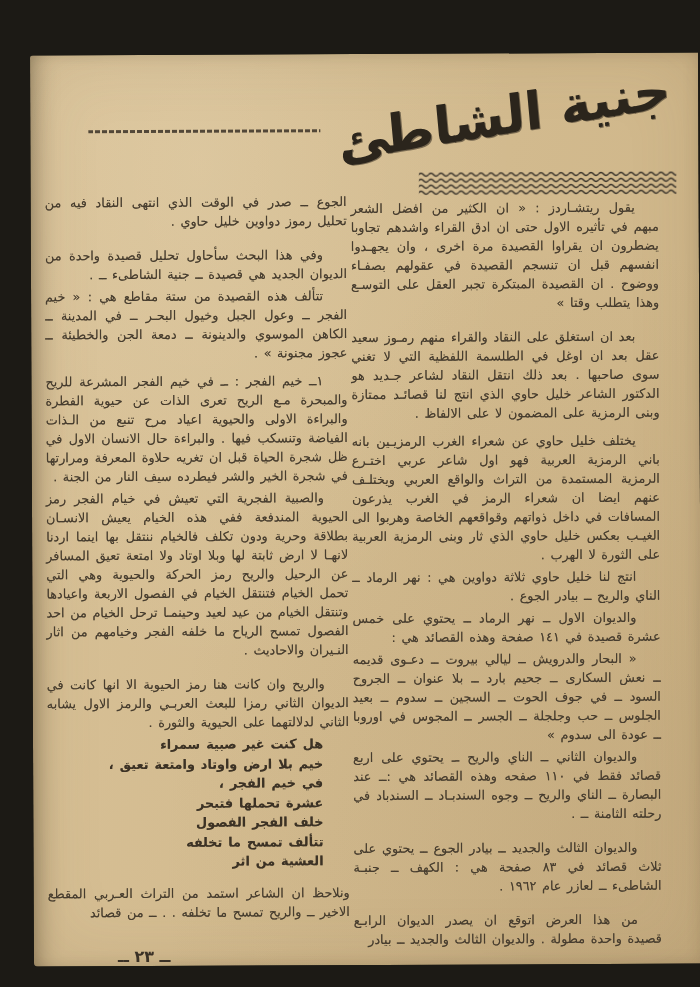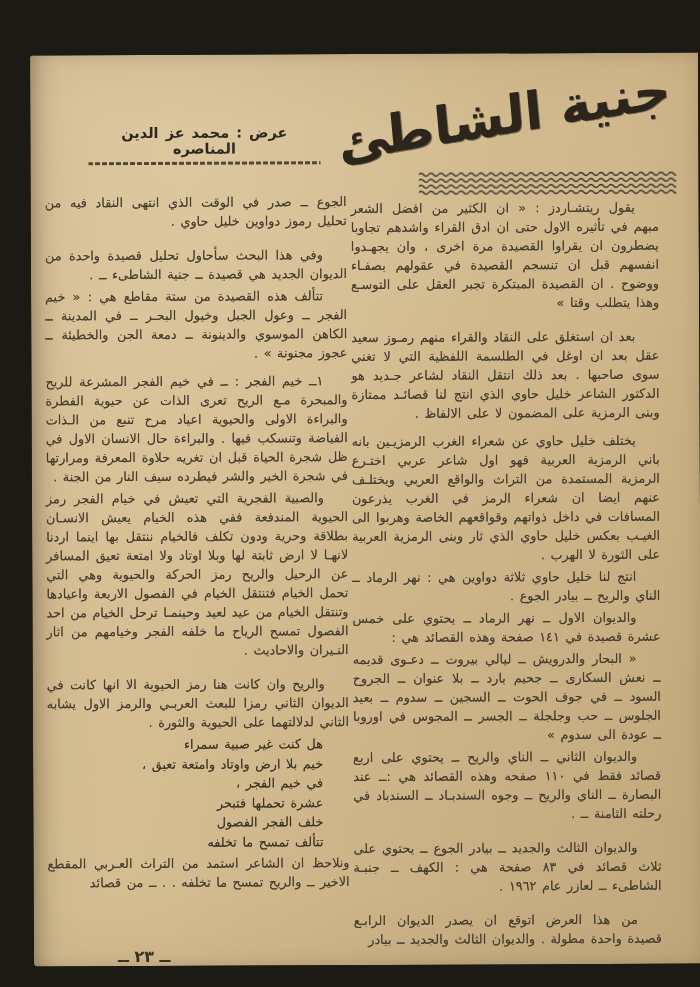--- a/index.html
+++ b/index.html
@@ -46,21 +46,21 @@
   }
   .col{position:absolute;color:#473d2f;font-size:12.8px;line-height:19px;
        text-align:justify;word-spacing:1.5px;
        text-shadow:0 0 .4px rgba(70,58,40,.55);}
   .col-right{top:145px;right:40px;width:308px;}
   .col-left{top:138px;left:14px;width:302px;}
   .para{margin:0 0 3px;text-indent:24px;}
   .para.no-indent{text-indent:0;}
   .gap-lg{margin-top:15px;}
   .gap-md{margin-top:9px;}
-  .poem{margin:2px 26px 2px 0;font-weight:normal;color:#3c3225;line-height:19.5px;}
+  .poem{margin:2px 26px 12px 0;font-weight:bold;color:#3c3225;line-height:19.5px;}
   .poem-line{text-align:right;}
   .page-number{
     position:absolute;top:856px;left:84px;
     font-size:16px;font-weight:bold;color:#3a3126;letter-spacing:1px;margin-top:36px;
   }
 </style>
 </head>
 <body>
 
 <div class="page">
@@ -75,21 +75,20 @@
           <path d="M0,9 q2.5,-3 5,0 q2.5,3 5,0"></path>
           <path d="M0,15 q2.5,-3 5,0 q2.5,3 5,0"></path>
           <path d="M0,21 q2.5,-3 5,0 q2.5,3 5,0"></path>
         </g>
       </pattern>
     </defs>
     <rect width="258" height="24" fill="url(#braid)"></rect>
   </svg>
 
   <div class="byline">
-    <span>عرض : محمد عز الدين المناصره</span>
     <div class="byline-rule"></div>
   </div>
 
   <div class="col col-right">
     <p class="para">يقول ريتشـاردز : « ان الكثير من افضل الشعر مبهم في تأثيره الاول حتى ان ادق القراء واشدهم تجاوبا يضطرون ان يقراوا القصيدة مرة اخرى ، وان يجهـدوا انفسهم قبل ان تنسجم القصيدة في عقولهم بصفـاء ووضوح . ان القصيدة المبتكرة تجبر العقل على التوسـع وهذا يتطلب وقتا »</p>
     <p class="para gap-lg">بعد ان استغلق على النقاد والقراء منهم رمـوز سعيد عقل بعد ان اوغل في الطلسمة اللفظية التي لا تغني سوى صاحبها . بعد ذلك انتقل النقاد لشاعر جـديد هو الدكتور الشاعر خليل حاوي الذي انتج لنا قصائـد ممتازة وبنى الرمزية على المضمون لا على الالفاظ .</p>
     <p class="para gap-md">يختلف خليل حاوي عن شعراء الغرب الرمزيـين بانه باني الرمزية العربية فهو اول شاعر عربي اختـرع الرمزية المستمدة من التراث والواقع العربي ويختلـف عنهم ايضا ان شعراء الرمز في الغرب يذرعون المسافات في داخل ذواتهم وقواقعهم الخاصة وهربوا الى الغيـب بعكس خليل حاوي الذي ثار وبنى الرمزية العربية على الثورة لا الهرب .</p>
     <p class="para">انتج لنا خليل حاوي ثلاثة دواوين هي : نهر الرماد ــ الناي والريح ــ بيادر الجوع .</p>
     <p class="para">والديوان الاول ــ نهر الرماد ــ يحتوي على خمس عشرة قصيدة في ١٤١ صفحة وهذه القصائد هي :</p>
     <p class="para">« البحار والدرويش ــ ليالي بيروت ــ دعـوى قديمه ــ نعش السكارى ــ جحيم بارد ــ بلا عنوان ــ الجروح السود ــ في جوف الحوت ــ السجين ــ سدوم ــ بعيد الجلوس ــ حب وجلجلة ــ الجسر ــ المجوس في اوروبا ــ عودة الى سدوم »</p>
@@ -105,19 +104,20 @@
     <p class="para gap-md">١ــ خيم الفجر : ــ في خيم الفجر المشرعة للريح والمبحرة مـع الريح تعرى الذات عن حيوية الفطرة والبراءة الاولى والحيوية اعياد مرح تنبع من الـذات الفياضة وتنسكب فيها . والبراءة حال الانسان الاول في ظل شجرة الحياة قبل ان تغريه حلاوة المعرفة ومرارتها في شجرة الخير والشر فيطرده سيف النار من الجنة .</p>
     <p class="para">والصبية الفجرية التي تعيش في خيام الفجر رمز الحيوية المندفعة ففي هذه الخيام يعيش الانسـان بطلاقة وحرية ودون تكلف فالخيام ننتقل بها اينما اردنا لانهـا لا ارض ثابتة لها وبلا اوتاد ولا امتعة تعيق المسافر عن الرحيل والريح رمز الحركة والحيوية وهي التي تحمل الخيام فتنتقل الخيام في الفصول الاربعة واعيادها وتنتقل الخيام من عيد لعيد وحينمـا ترحل الخيام من احد الفصول تمسح الرياح ما خلفه الفجر وخيامهم من اثار النـيران والاحاديث .</p>
     <p class="para gap-lg">والريح وان كانت هنا رمز الحيوية الا انها كانت في الديوان الثاني رمزا للبعث العربـي والرمز الاول يشابه الثاني لدلالتهما على الحيوية والثورة .</p>
     <div class="poem">
       <div class="poem-line">هل كنت غير صبية سمراء</div>
       <div class="poem-line">خيم بلا ارض واوتاد وامتعة تعيق ،</div>
       <div class="poem-line">في خيم الفجر ،</div>
       <div class="poem-line">عشرة تحملها فتبحر</div>
       <div class="poem-line">خلف الفجر الفصول</div>
       <div class="poem-line">تتألف تمسح ما تخلفه</div>
+      <div class="poem-line">العشية من اثر</div>
     </div>
     <p class="para no-indent">ونلاحظ ان الشاعر استمد من التراث العـربي المقطع الاخير ــ والريح تمسح ما تخلفه . . ــ من قصائد</p>
   </div>
 
   <div class="page-number">ــ ٢٣ ــ</div>
 
 </div>
 
 </body></html>

